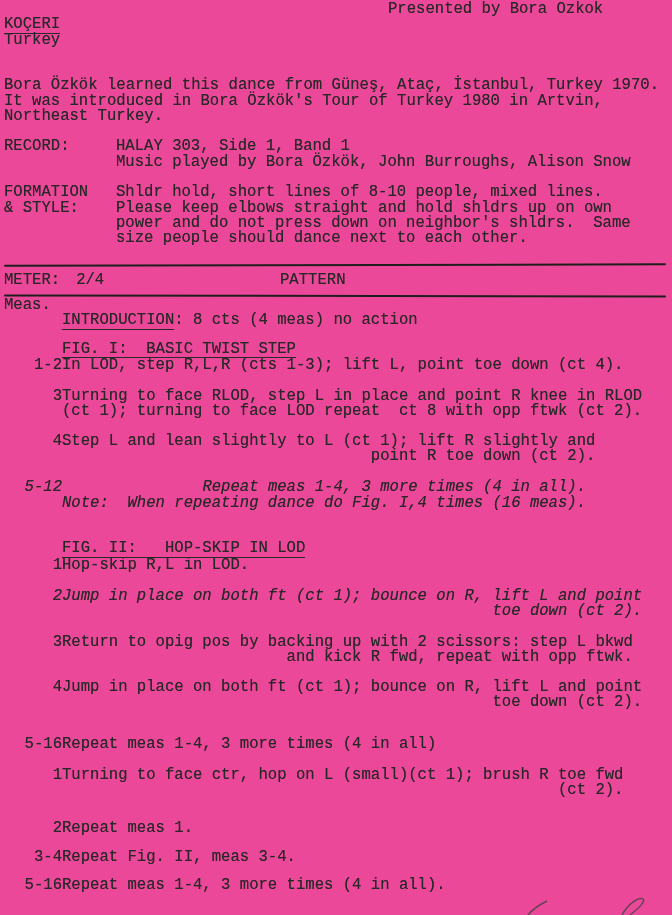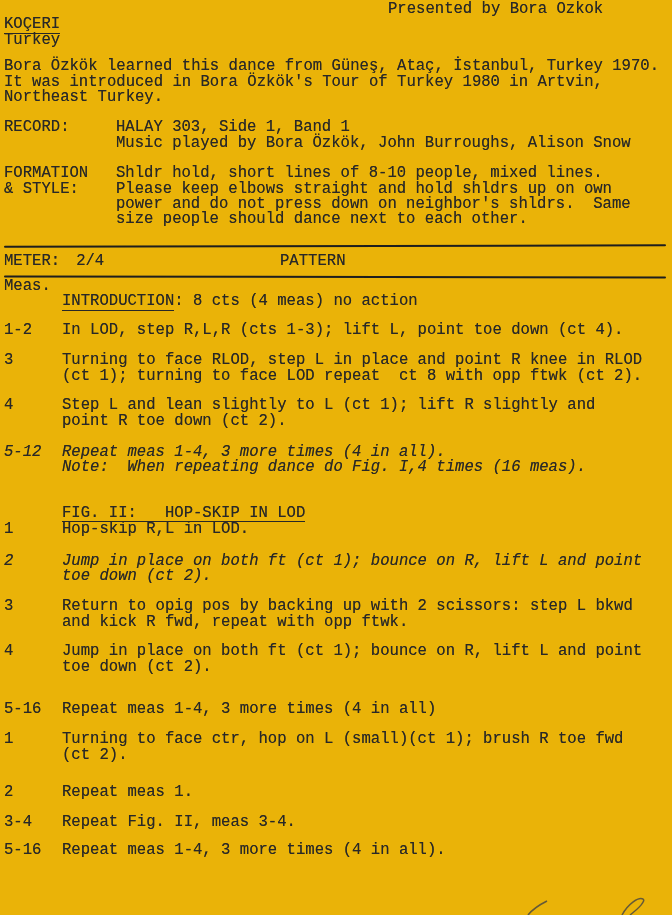--- a/index.html
+++ b/index.html
@@ -1,42 +1,42 @@
 <!DOCTYPE html>
 <html><head>
 <meta charset="utf-8">
 <style>
   html,body{margin:0;padding:0;background:#ffffff;}
   .page{
     position:relative;
     width:672px;height:915px;
     box-sizing:border-box;
-    background:#eab308;
+    background:#ec4899;
     color:#282828;
     font-family:"Liberation Mono","DejaVu Sans Mono",monospace;
     font-size:15.6px;
     line-height:15.4px;
     padding:2px 6px 0 4px;
     overflow:hidden;
     text-shadow:0 0 0.6px rgba(40,40,40,0.65);
   }
   .u{border-bottom:1.6px solid currentColor;}
   .presented{margin-left:384px;white-space:pre;}
   .titleblock{text-align:left;}
-  .para{margin-top:11px;white-space:pre;}
+  .para{margin-top:30px;white-space:pre;}
   .inforow{display:flex;margin-top:15px;font-family:Liberation Mono, monospace;}
   .inforow .label{width:112px;flex:none;white-space:pre;}
   .inforow .val{white-space:pre;}
   .rule{height:2.4px;background:#1e1e1e;margin-top:17px;transform:rotate(-0.12deg);border-radius:1px;}
   .rule2{margin-top:0;transform:rotate(0.1deg);}
   .meterrow{position:relative;padding:7px 0 6px 0;}
   .meterrow .mval{margin-left:16px;}
   .pattern-header{position:absolute;left:276px;top:7px;}
   .measlabel{margin-top:1px;}
-  .prow{display:flex;}
+  .prow{display:flex;text-align:right;}
   .prow .meas{width:58px;flex:none;white-space:pre;}
   .prow .ptext{white-space:pre;}
   .mt0{margin-top:0;}  .mt13{margin-top:13px;} .mt14{margin-top:14px;}
   .mt15{margin-top:15px;} .mt16{margin-top:16px;font-style:italic;} .mt22{margin-top:22px;}
   .mt27{margin-top:27px;} .mt30{margin-top:30px;}
   .penmarks{position:absolute;left:492px;top:870px;}
 </style>
 </head>
 <body>
 
@@ -81,20 +81,21 @@
 
   <div>
 
     <div class="prow mt0">
       <span class="meas"></span>
       <span class="ptext"><span class="u">INTRODUCTION</span><span>: 8 cts (4 meas) no action</span></span>
     </div>
 
     <div class="prow mt13">
       <span class="meas"></span>
+      <span class="ptext u">FIG. I:  BASIC TWIST STEP</span>
     </div>
 
     <div class="prow mt0">
       <span class="meas">1-2</span>
       <span class="ptext">In LOD, step R,L,R (cts 1-3); lift L, point toe down (ct 4).</span>
     </div>
 
     <div class="prow mt15">
       <span class="meas">3</span>
       <span class="ptext">Turning to face RLOD, step L in place and point R knee in RLOD

